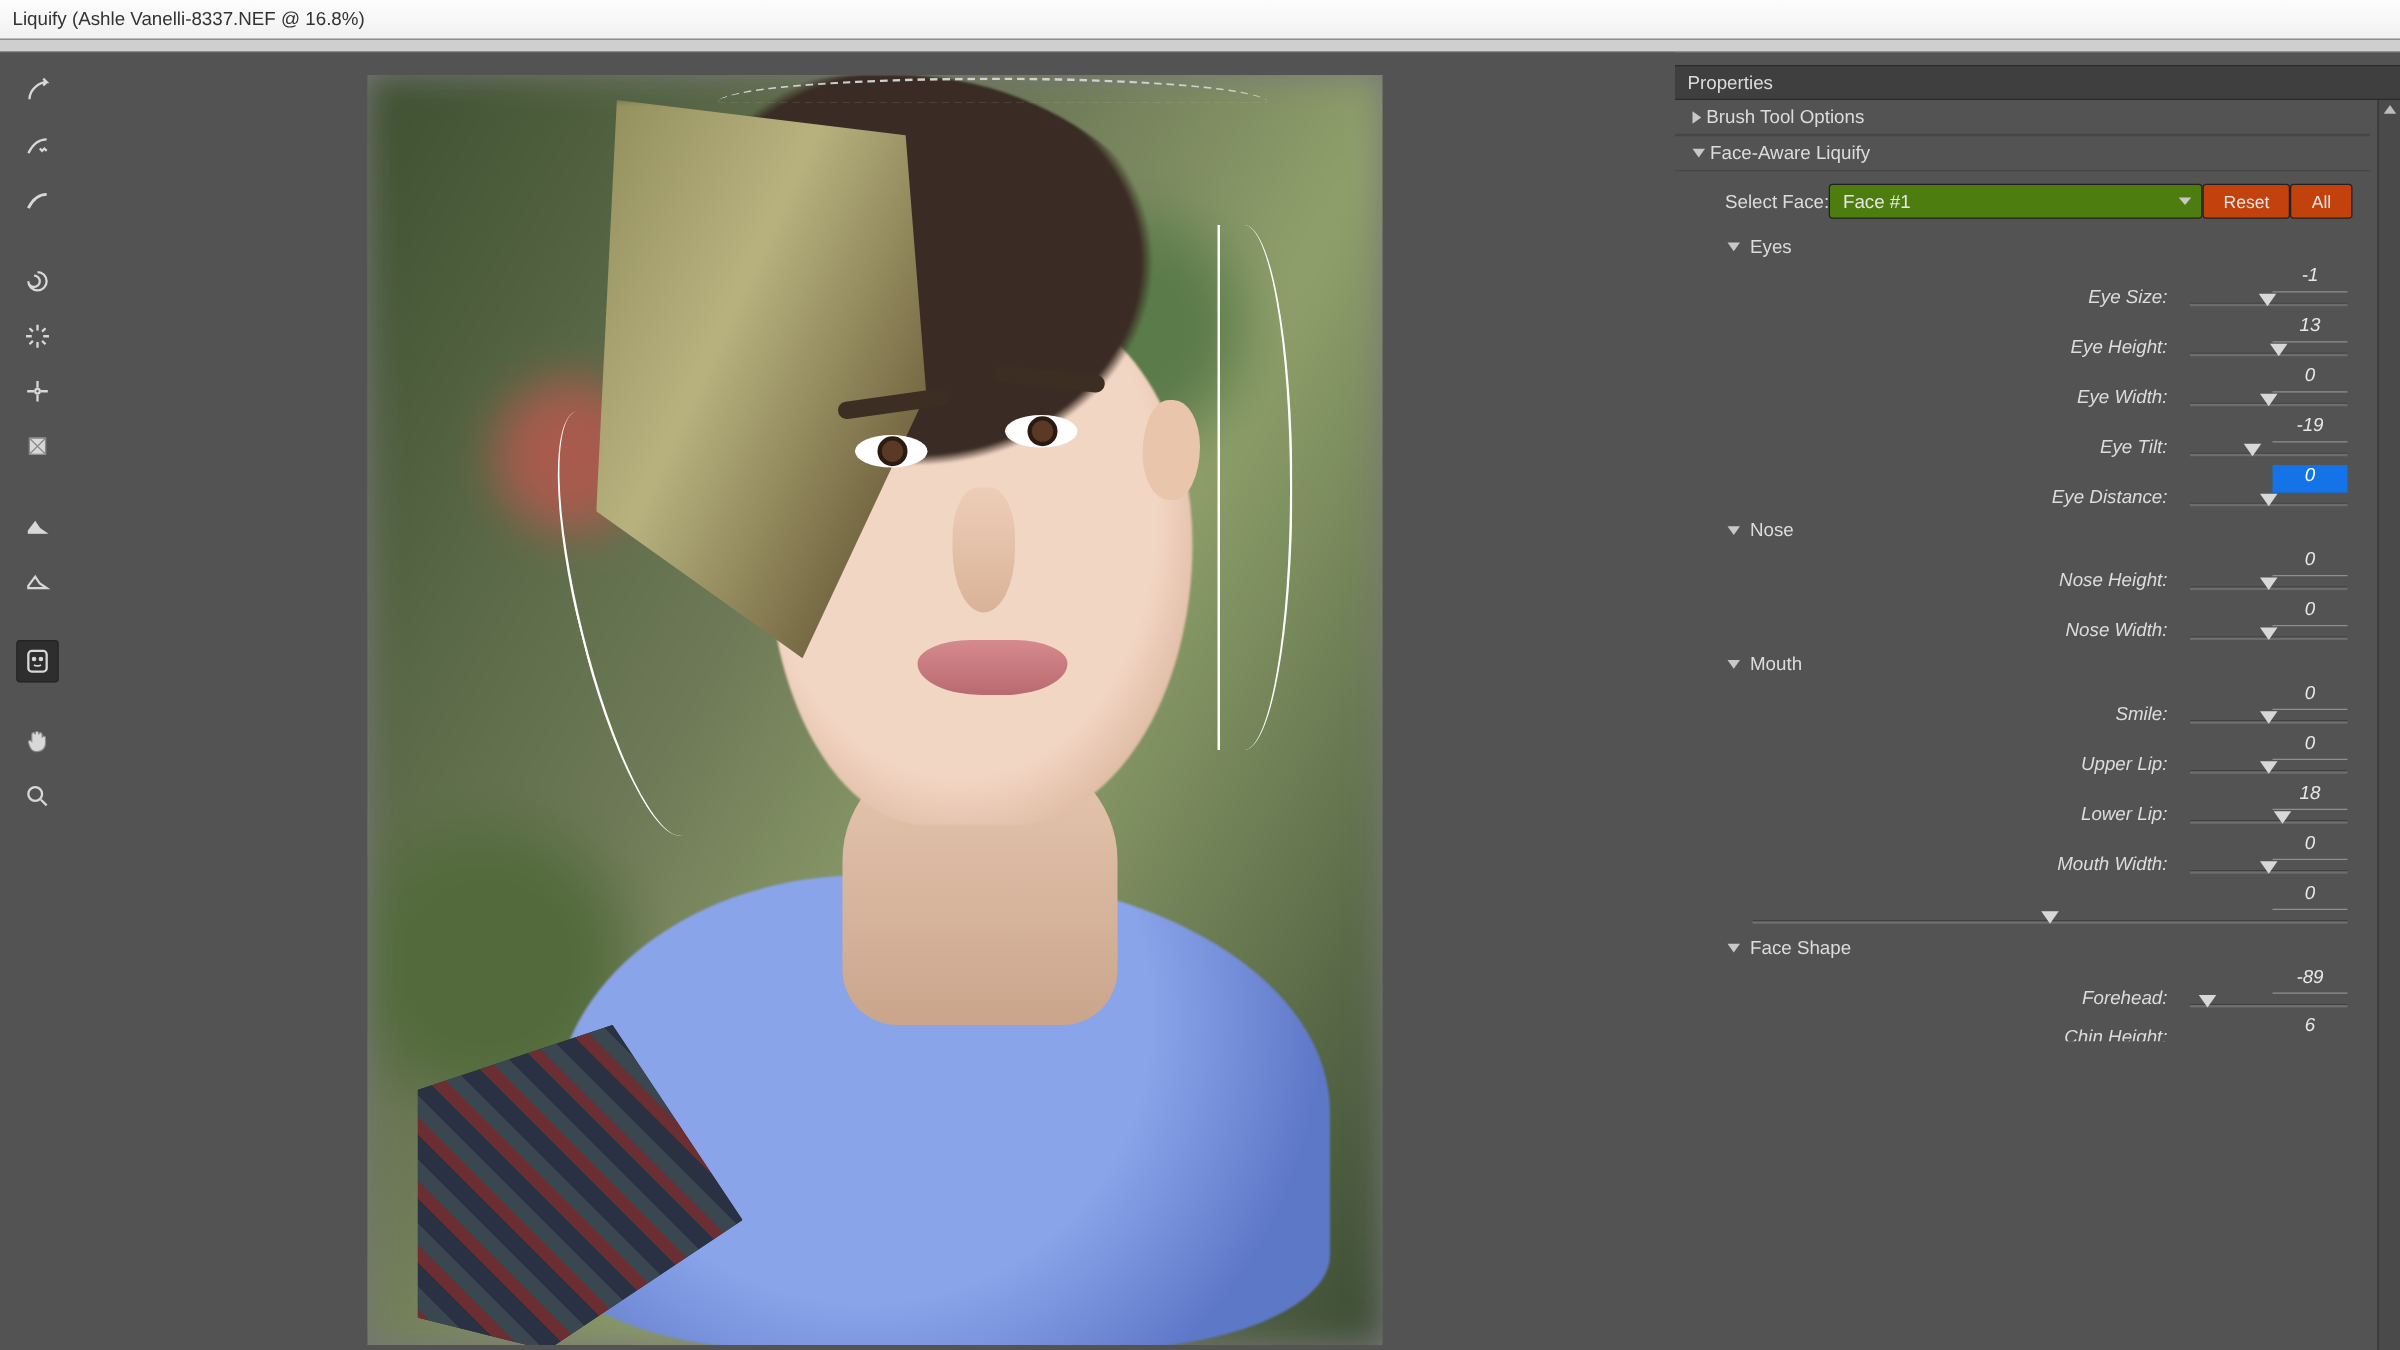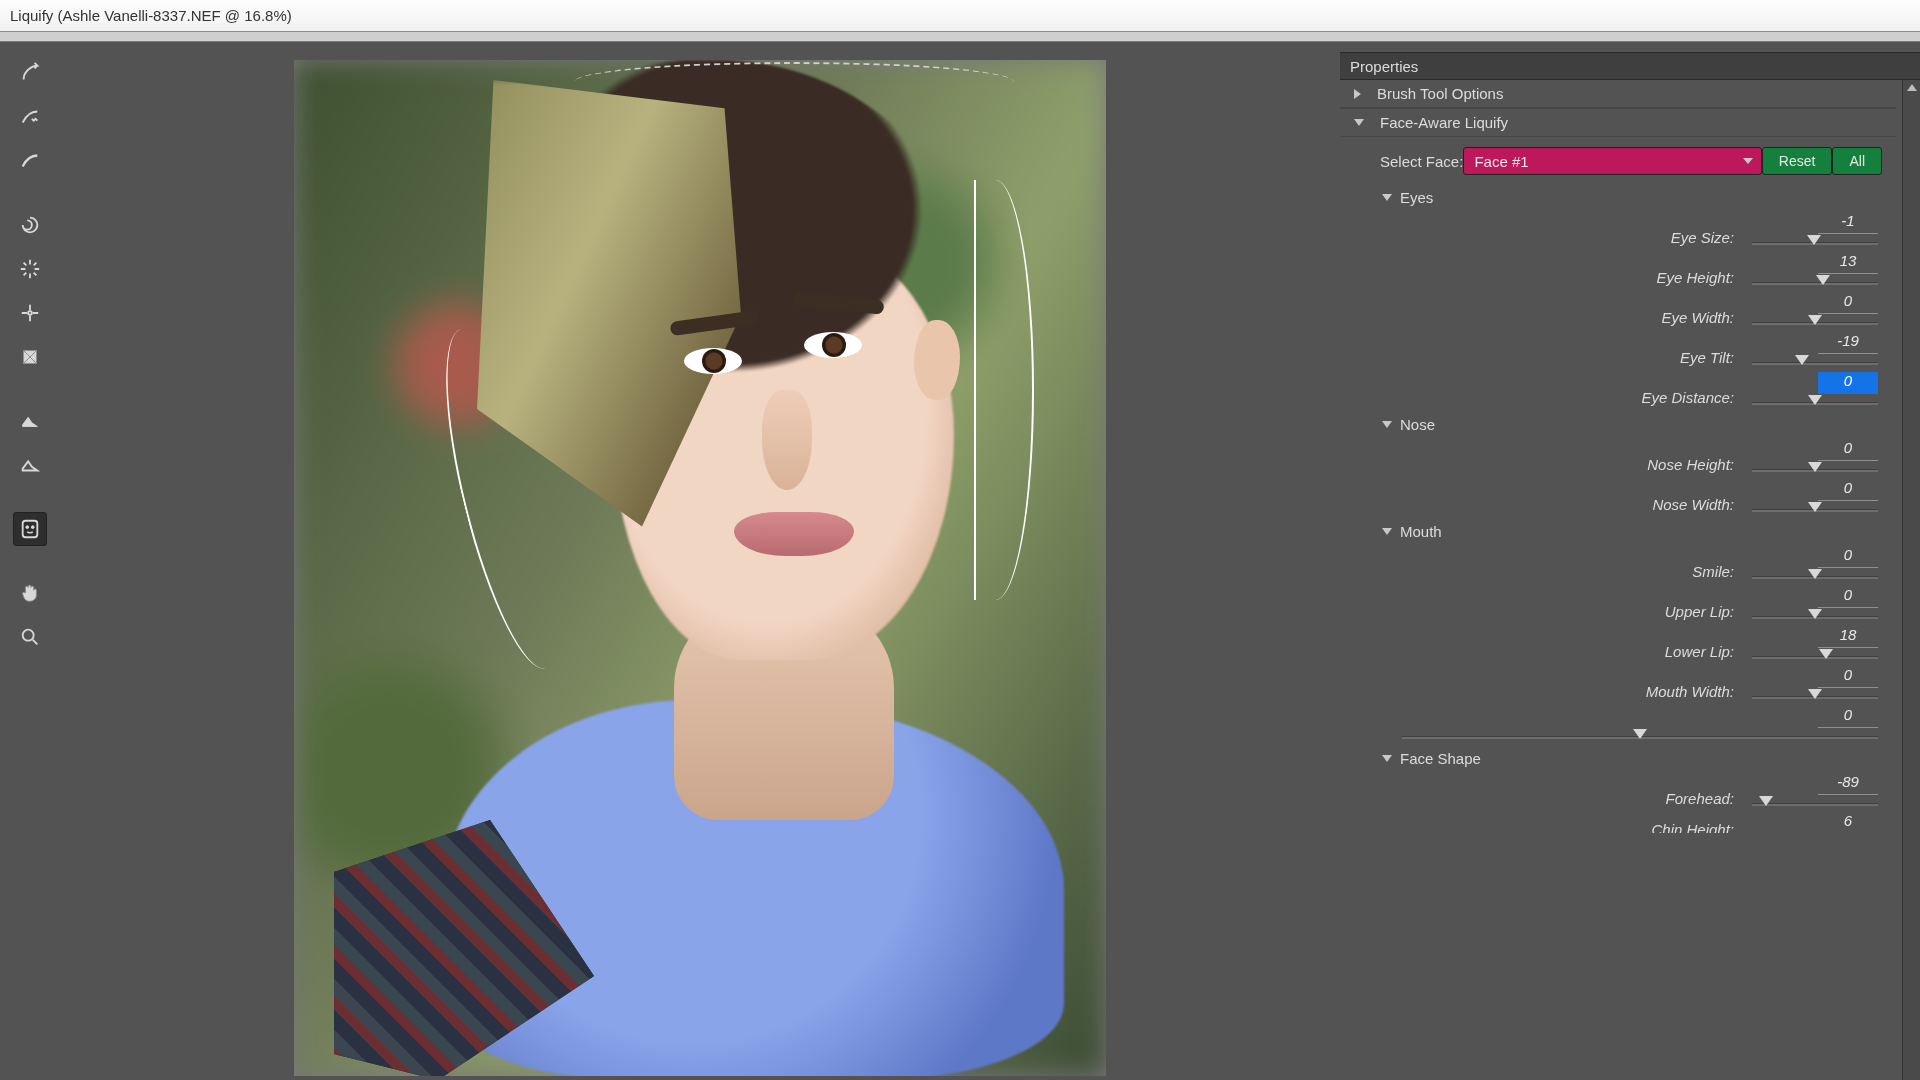--- a/index.html
+++ b/index.html
@@ -11,30 +11,30 @@
   .tool { width: 34px; height: 34px; display: flex; align-items: center; justify-content: center; border-radius: 3px; }
   .tool.active { background: #2e2e2e; border: 1px solid #222; }
   .tool svg { width: 22px; height: 22px; stroke: #d8d8d8; fill: #d8d8d8; }
   .toolgroup-gap { height: 10px; }
   .canvas-area { flex: 1; background: #535353; position: relative; display:flex; justify-content:center; padding-top:18px;}
   .canvas { width: 812px; height: 1016px; background: #777 ; position: relative; overflow:hidden;}
   .properties-panel { width: 580px; background: #535353; color: #dcdcdc; font-size: 15px; position: relative; display:flex; flex-direction:column;margin-top:10px;}
   .panel-header { height: 28px; background: #3f3f3f; border-top: 1px solid #2b2b2b; border-bottom: 1px solid #2b2b2b; display:flex; align-items:center; padding-left:10px; font-size:15px; color:#dcdcdc;}
   .scroll-area { flex:1; overflow:hidden; position:relative; padding-right:24px;}
   .scroll-gutter { position:absolute; top:28px; right:0; bottom:0; width:18px; background:#4a4a4a; border-left:1px solid #333;}
-  .section-head { display:flex; align-items:center; gap:16px; padding:5px 14px; border-top:1px solid #464646; border-bottom:1px solid #464646;}
+  .section-head { display:flex; align-items:center; gap:4px; padding:5px 14px; border-top:1px solid #464646; border-bottom:1px solid #464646;}
   .section-head.first { border-top:none;}
   .disclosure { width:0;height:0;border-style:solid;}
   .disclosure.closed { border-width:5px 0 5px 7px; border-color:transparent transparent transparent #c8c8c8;}
   .disclosure.open { border-width:7px 5px 0 5px; border-color:#c8c8c8 transparent transparent transparent;}
   .face-select { display:flex; align-items:center; gap:0; padding:10px 14px 8px 40px;}
   .face-select .lbl { color:#dcdcdc; }
-  .dropdown { flex:1; height:28px; background:#be185d; border:1px solid #222; border-radius:3px; display:flex; align-items:center; padding:0 28px 0 10px; position:relative; color:#e6e6e6;}
+  .dropdown { flex:1; height:28px; background:#4d7c0f; border:1px solid #222; border-radius:3px; display:flex; align-items:center; padding:0 28px 0 10px; position:relative; color:#e6e6e6;}
   .dropdown::after { content:""; position:absolute; right:8px; top:50%; margin-top:-3px; width:0;height:0;border-left:5px solid transparent;border-right:5px solid transparent;border-top:6px solid #c8c8c8;}
-  .btn { height:28px; background:#15803d; border:1px solid #222; border-radius:3px; color:#e6e6e6; display:flex; align-items:center; justify-content:center; padding:0 16px; font-size:14px;}
+  .btn { height:28px; background:#c2410c; border:1px solid #222; border-radius:3px; color:#e6e6e6; display:flex; align-items:center; justify-content:center; padding:0 16px; font-size:14px;}
   .subgroup-head { display:flex; align-items:center; gap:8px; padding:6px 0 4px 42px;}
   .slider-row { display:flex; align-items:center; padding:2px 18px 0 62px;font-style:italic;}
   .slider-label { width: 350px; text-align:right; padding-right:18px; padding-top:12px; color:#dcdcdc; white-space:nowrap;}
   .slider-stack { flex:1; display:flex; flex-direction:column; align-items:stretch;}
   .slider-value { align-self:flex-end; width:60px; height:22px; background:transparent; border-bottom:1px solid #8f8f8f; text-align:center; color:#e8e8e8; font-size:15px;}
   .slider-value.selected { background:#1473e6; color:#fff; border-bottom:1px solid #1473e6;}
   .slider-track { position:relative; height:14px; margin-top:2px;}
   .slider-track .rail { position:absolute; left:0; right:0; top:6px; height:3px; background:#6d6d6d; border-top:1px solid #3f3f3f; }
   .slider-track .thumb { position:absolute; top:-1px; width:0;height:0;border-left:7px solid transparent;border-right:7px solid transparent;border-top:10px solid #d8d8d8; transform:translateX(-7px);}
   

